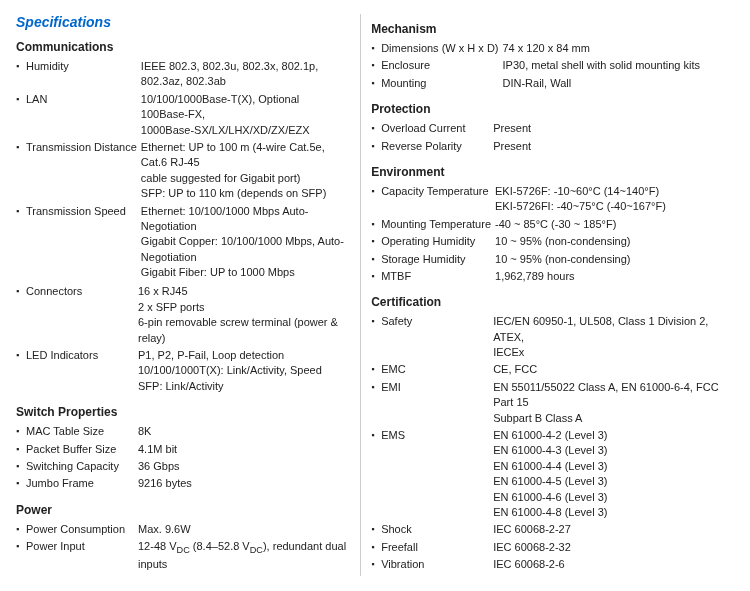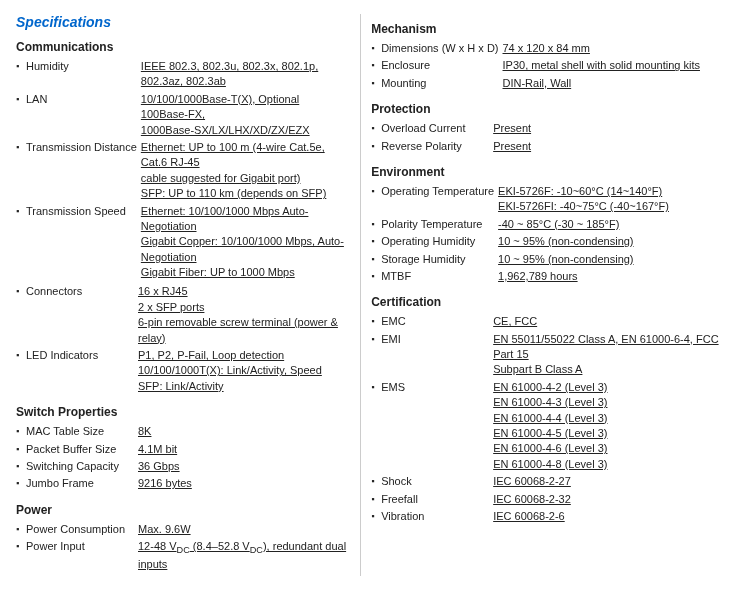--- a/index.html
+++ b/index.html
@@ -61,21 +61,20 @@
       content: '▪';
       position: absolute;
       left: 0;
       color: #222;
       font-size: 9px;
       top: 2px;
     }
     .spec-table td.value-cell {
       color: #222;
       font-weight: normal;
-      text-decoration: underline;
     }
     .col-separator {
       width: 1px;
       background: #ccc;
       margin: 0 0;
     }
   </style>
 </head>
 <body>
 
@@ -189,45 +188,49 @@
         <td class="label-cell">Reverse Polarity</td>
         <td class="value-cell">Present</td>
       </tr>
     </tbody>
       </table>
 
     <div class="section-title">Environment</div>
     <table class="spec-table">
       <tbody>
           <tr>
-        <td class="label-cell">Operating Temperature</td>
+        <td class="label-cell">Capacity Temperature</td>
         <td class="value-cell">EKI-5726F: -10~60°C (14~140°F)<br>EKI-5726FI: -40~75°C (-40~167°F)</td>
       </tr>
       <tr>
-        <td class="label-cell">Polarity Temperature</td>
+        <td class="label-cell">Mounting Temperature</td>
         <td class="value-cell">-40 ~ 85°C (-30 ~ 185°F)</td>
       </tr>
       <tr>
         <td class="label-cell">Operating Humidity</td>
         <td class="value-cell">10 ~ 95% (non-condensing)</td>
       </tr>
       <tr>
         <td class="label-cell">Storage Humidity</td>
         <td class="value-cell">10 ~ 95% (non-condensing)</td>
       </tr>
       <tr>
         <td class="label-cell">MTBF</td>
         <td class="value-cell">1,962,789 hours</td>
       </tr>
     </tbody>
       </table>
 
     <div class="section-title">Certification</div>
     <table class="spec-table">
       <tbody>
+          <tr>
+        <td class="label-cell">Safety</td>
+        <td class="value-cell">IEC/EN 60950-1, UL508, Class 1 Division 2, ATEX,<br>IECEx</td>
+      </tr>
       <tr>
         <td class="label-cell">EMC</td>
         <td class="value-cell">CE, FCC</td>
       </tr>
       <tr>
         <td class="label-cell">EMI</td>
         <td class="value-cell">EN 55011/55022 Class A,  EN 61000-6-4, FCC Part 15<br>Subpart B Class A</td>
       </tr>
       <tr>
         <td class="label-cell">EMS</td>

